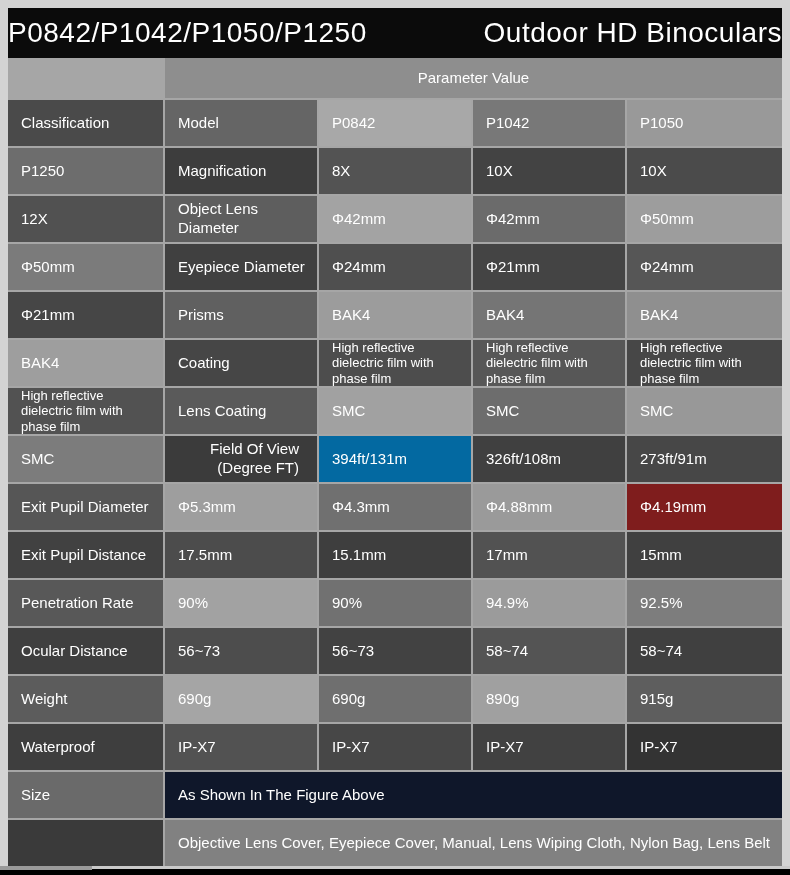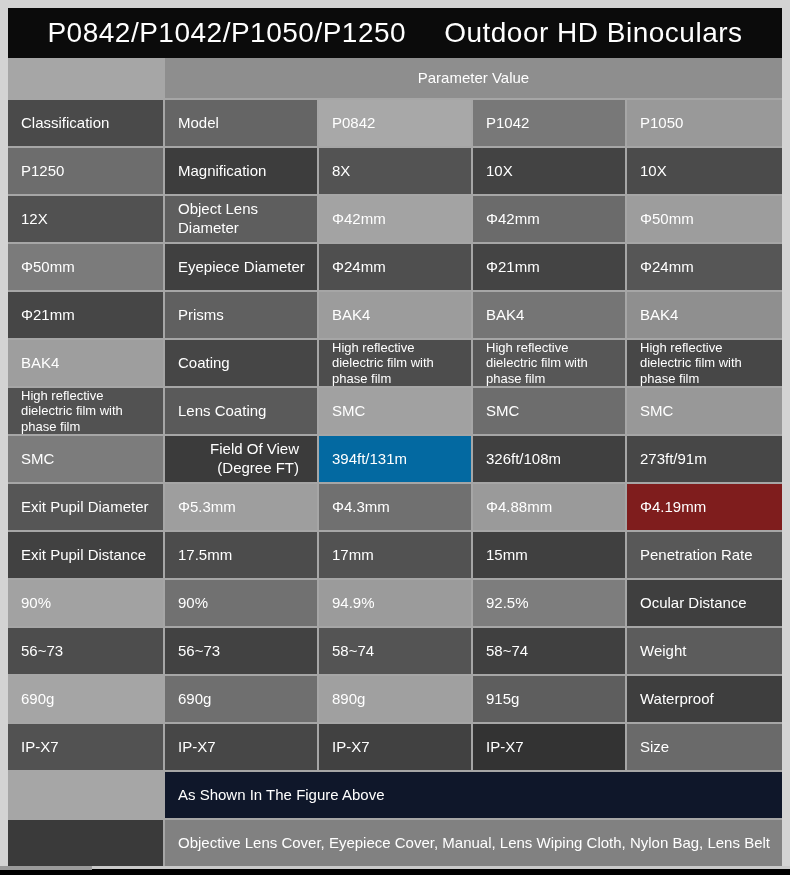--- a/index.html
+++ b/index.html
@@ -13,21 +13,21 @@
     background:#d3d3d3;
     overflow:hidden;
   }
   .content{
     position:absolute;left:8px;top:8px;width:774px;
   }
   .title-bar{
     width:774px;height:50px;
     background:#0b0b0b;
     color:#ffffff;
-    display:flex;align-items:center;justify-content:center;
+    display:flex;align-items:center;justify-content:space-between;
     gap:38px;
     font-size:28px;
     letter-spacing:0.5px;
     white-space:nowrap;
   }
   .spec-table{
     width:774px;
     display:grid;
     grid-template-columns:155px 152px 152px 152px 1fr;
     grid-template-rows:40px repeat(16,46px);
@@ -124,20 +124,21 @@
       <div class="cell" style="background:#474747">273ft/91m</div>
 
       <div class="cell" style="background:#565656">Exit Pupil Diameter</div>
       <div class="cell" style="background:#9e9e9e">Φ5.3mm</div>
       <div class="cell" style="background:#707070">Φ4.3mm</div>
       <div class="cell" style="background:#9a9a9a">Φ4.88mm</div>
       <div class="cell" style="background:#7f1d1d">Φ4.19mm</div>
 
       <div class="cell" style="background:#414141">Exit Pupil Distance</div>
       <div class="cell" style="background:#4c4c4c">17.5mm</div>
+      <div class="cell" style="background:#3e3e3e">15.1mm</div>
       <div class="cell" style="background:#525252">17mm</div>
       <div class="cell" style="background:#404040">15mm</div>
 
       <div class="cell" style="background:#585858">Penetration Rate</div>
       <div class="cell" style="background:#a2a2a2">90%</div>
       <div class="cell" style="background:#717171">90%</div>
       <div class="cell" style="background:#9b9b9b">94.9%</div>
       <div class="cell" style="background:#7d7d7d">92.5%</div>
 
       <div class="cell" style="background:#3f3f3f">Ocular Distance</div>

